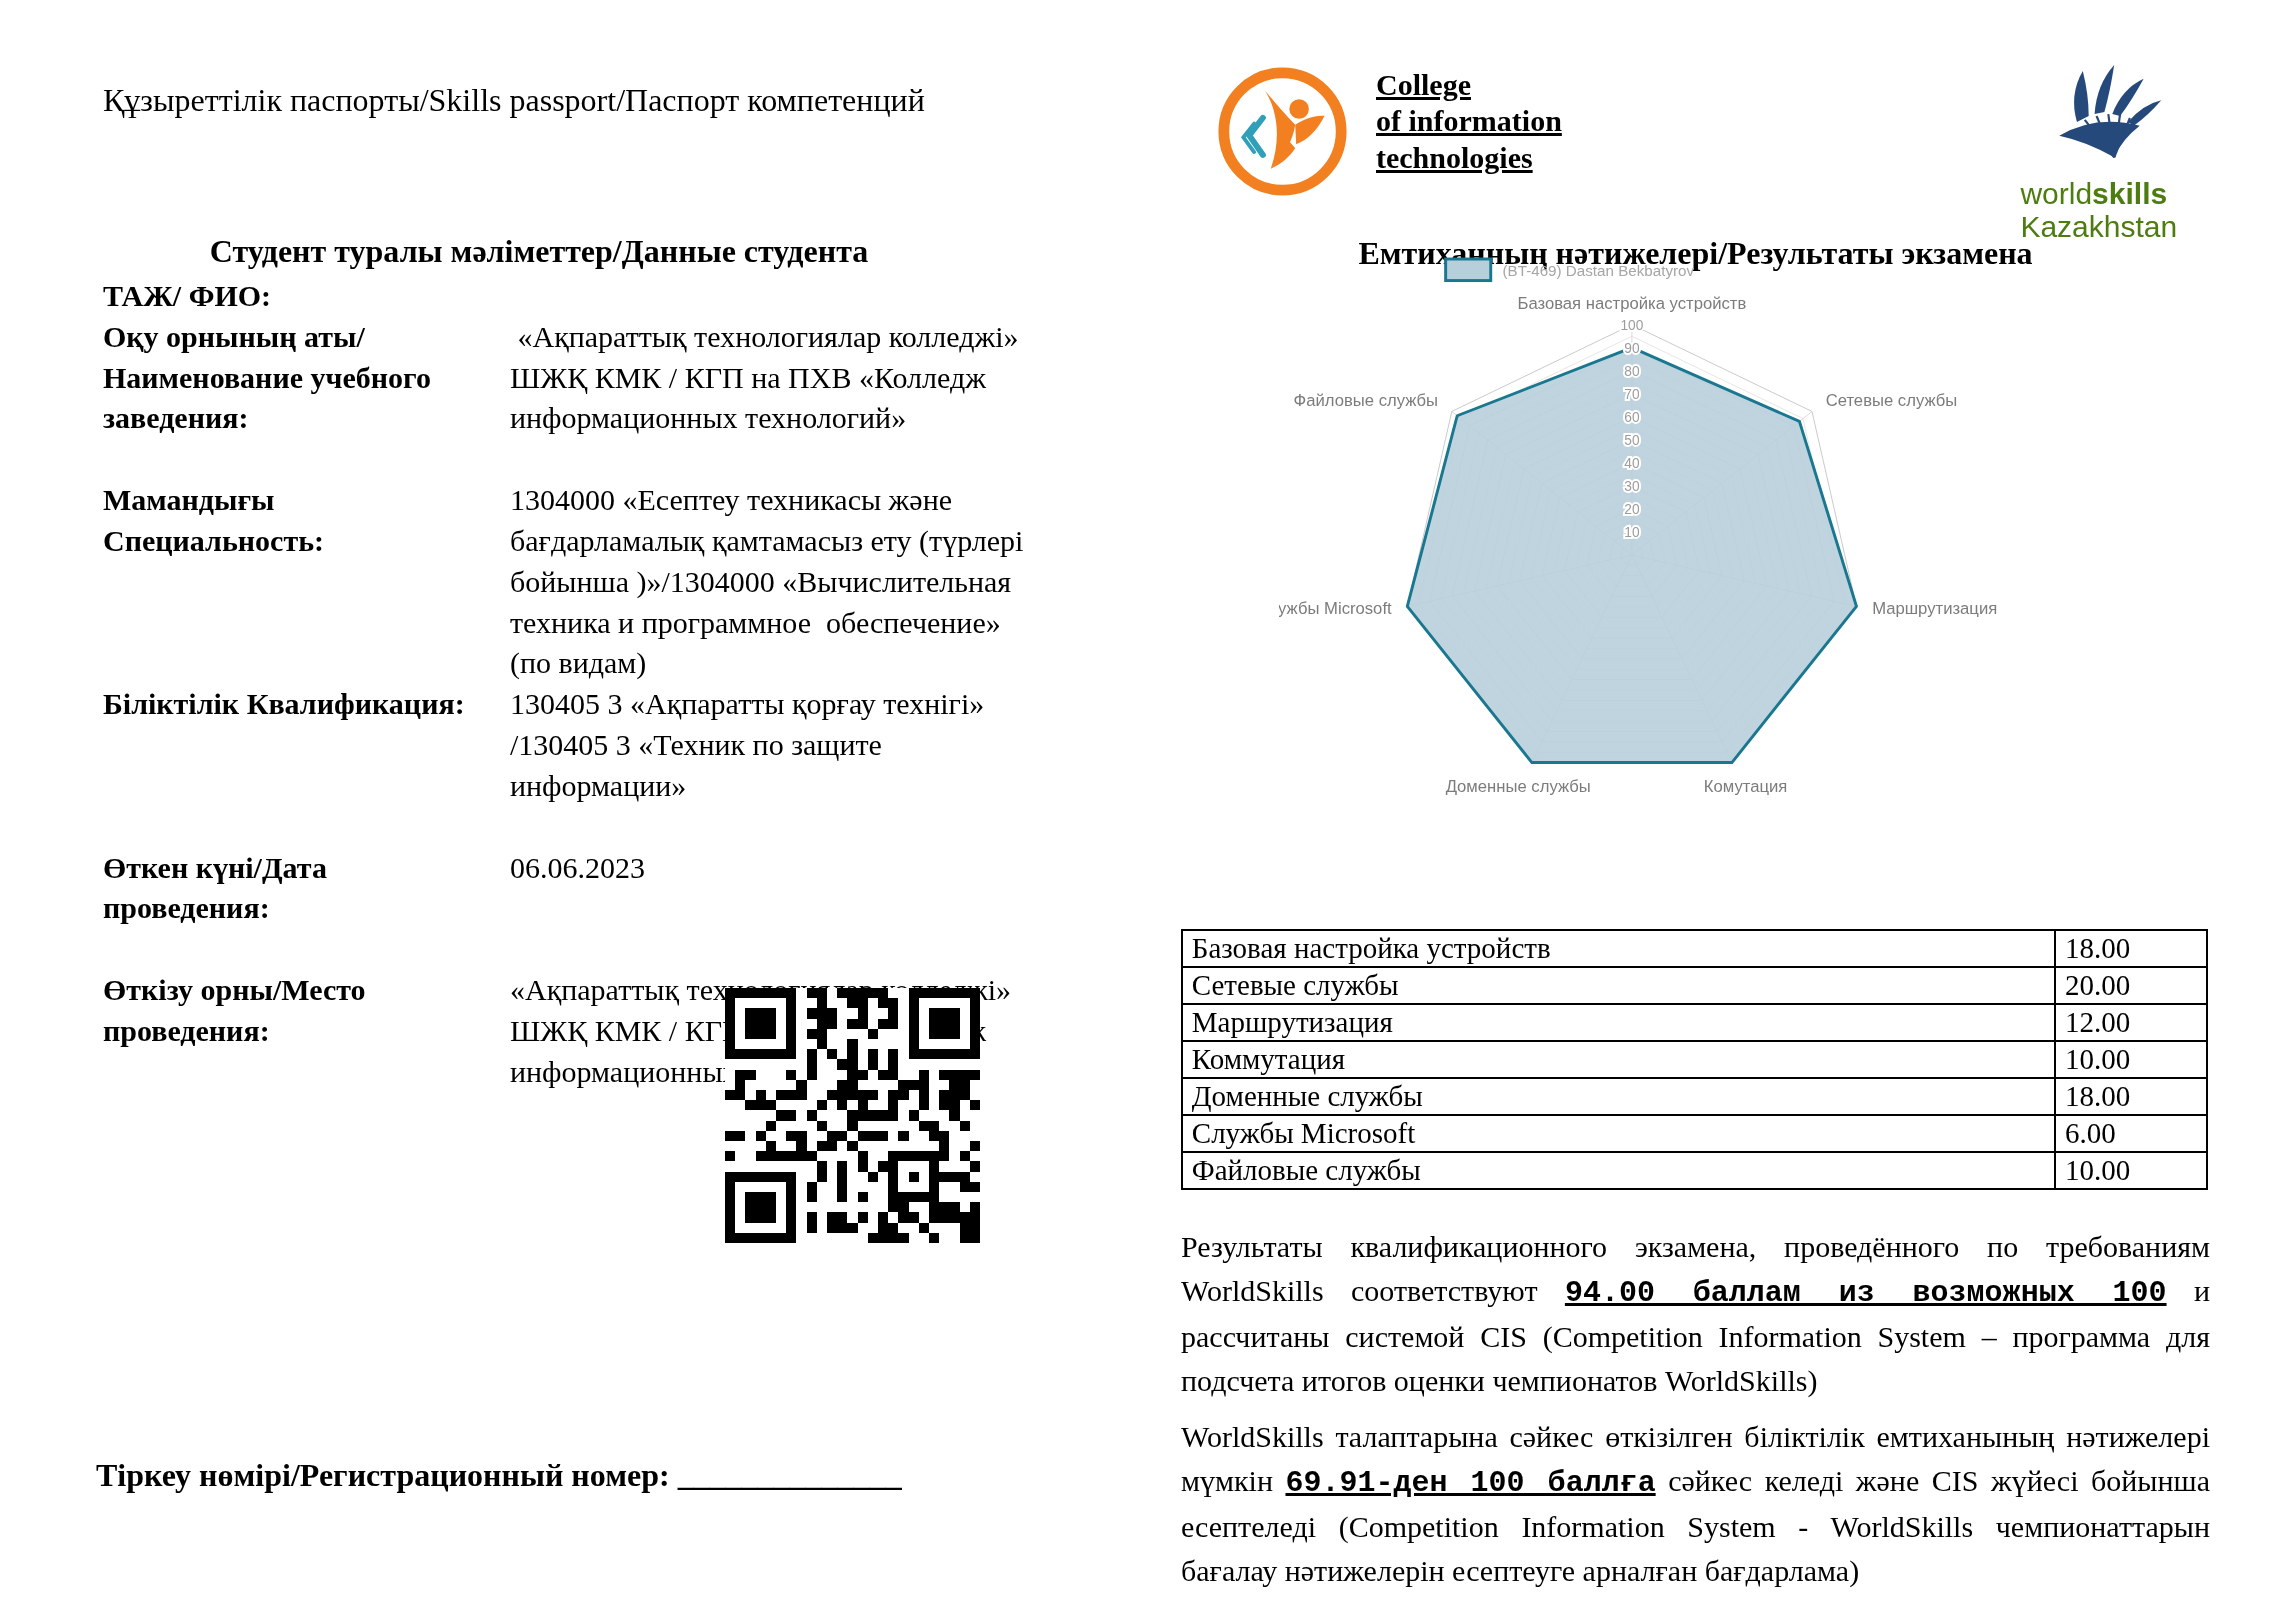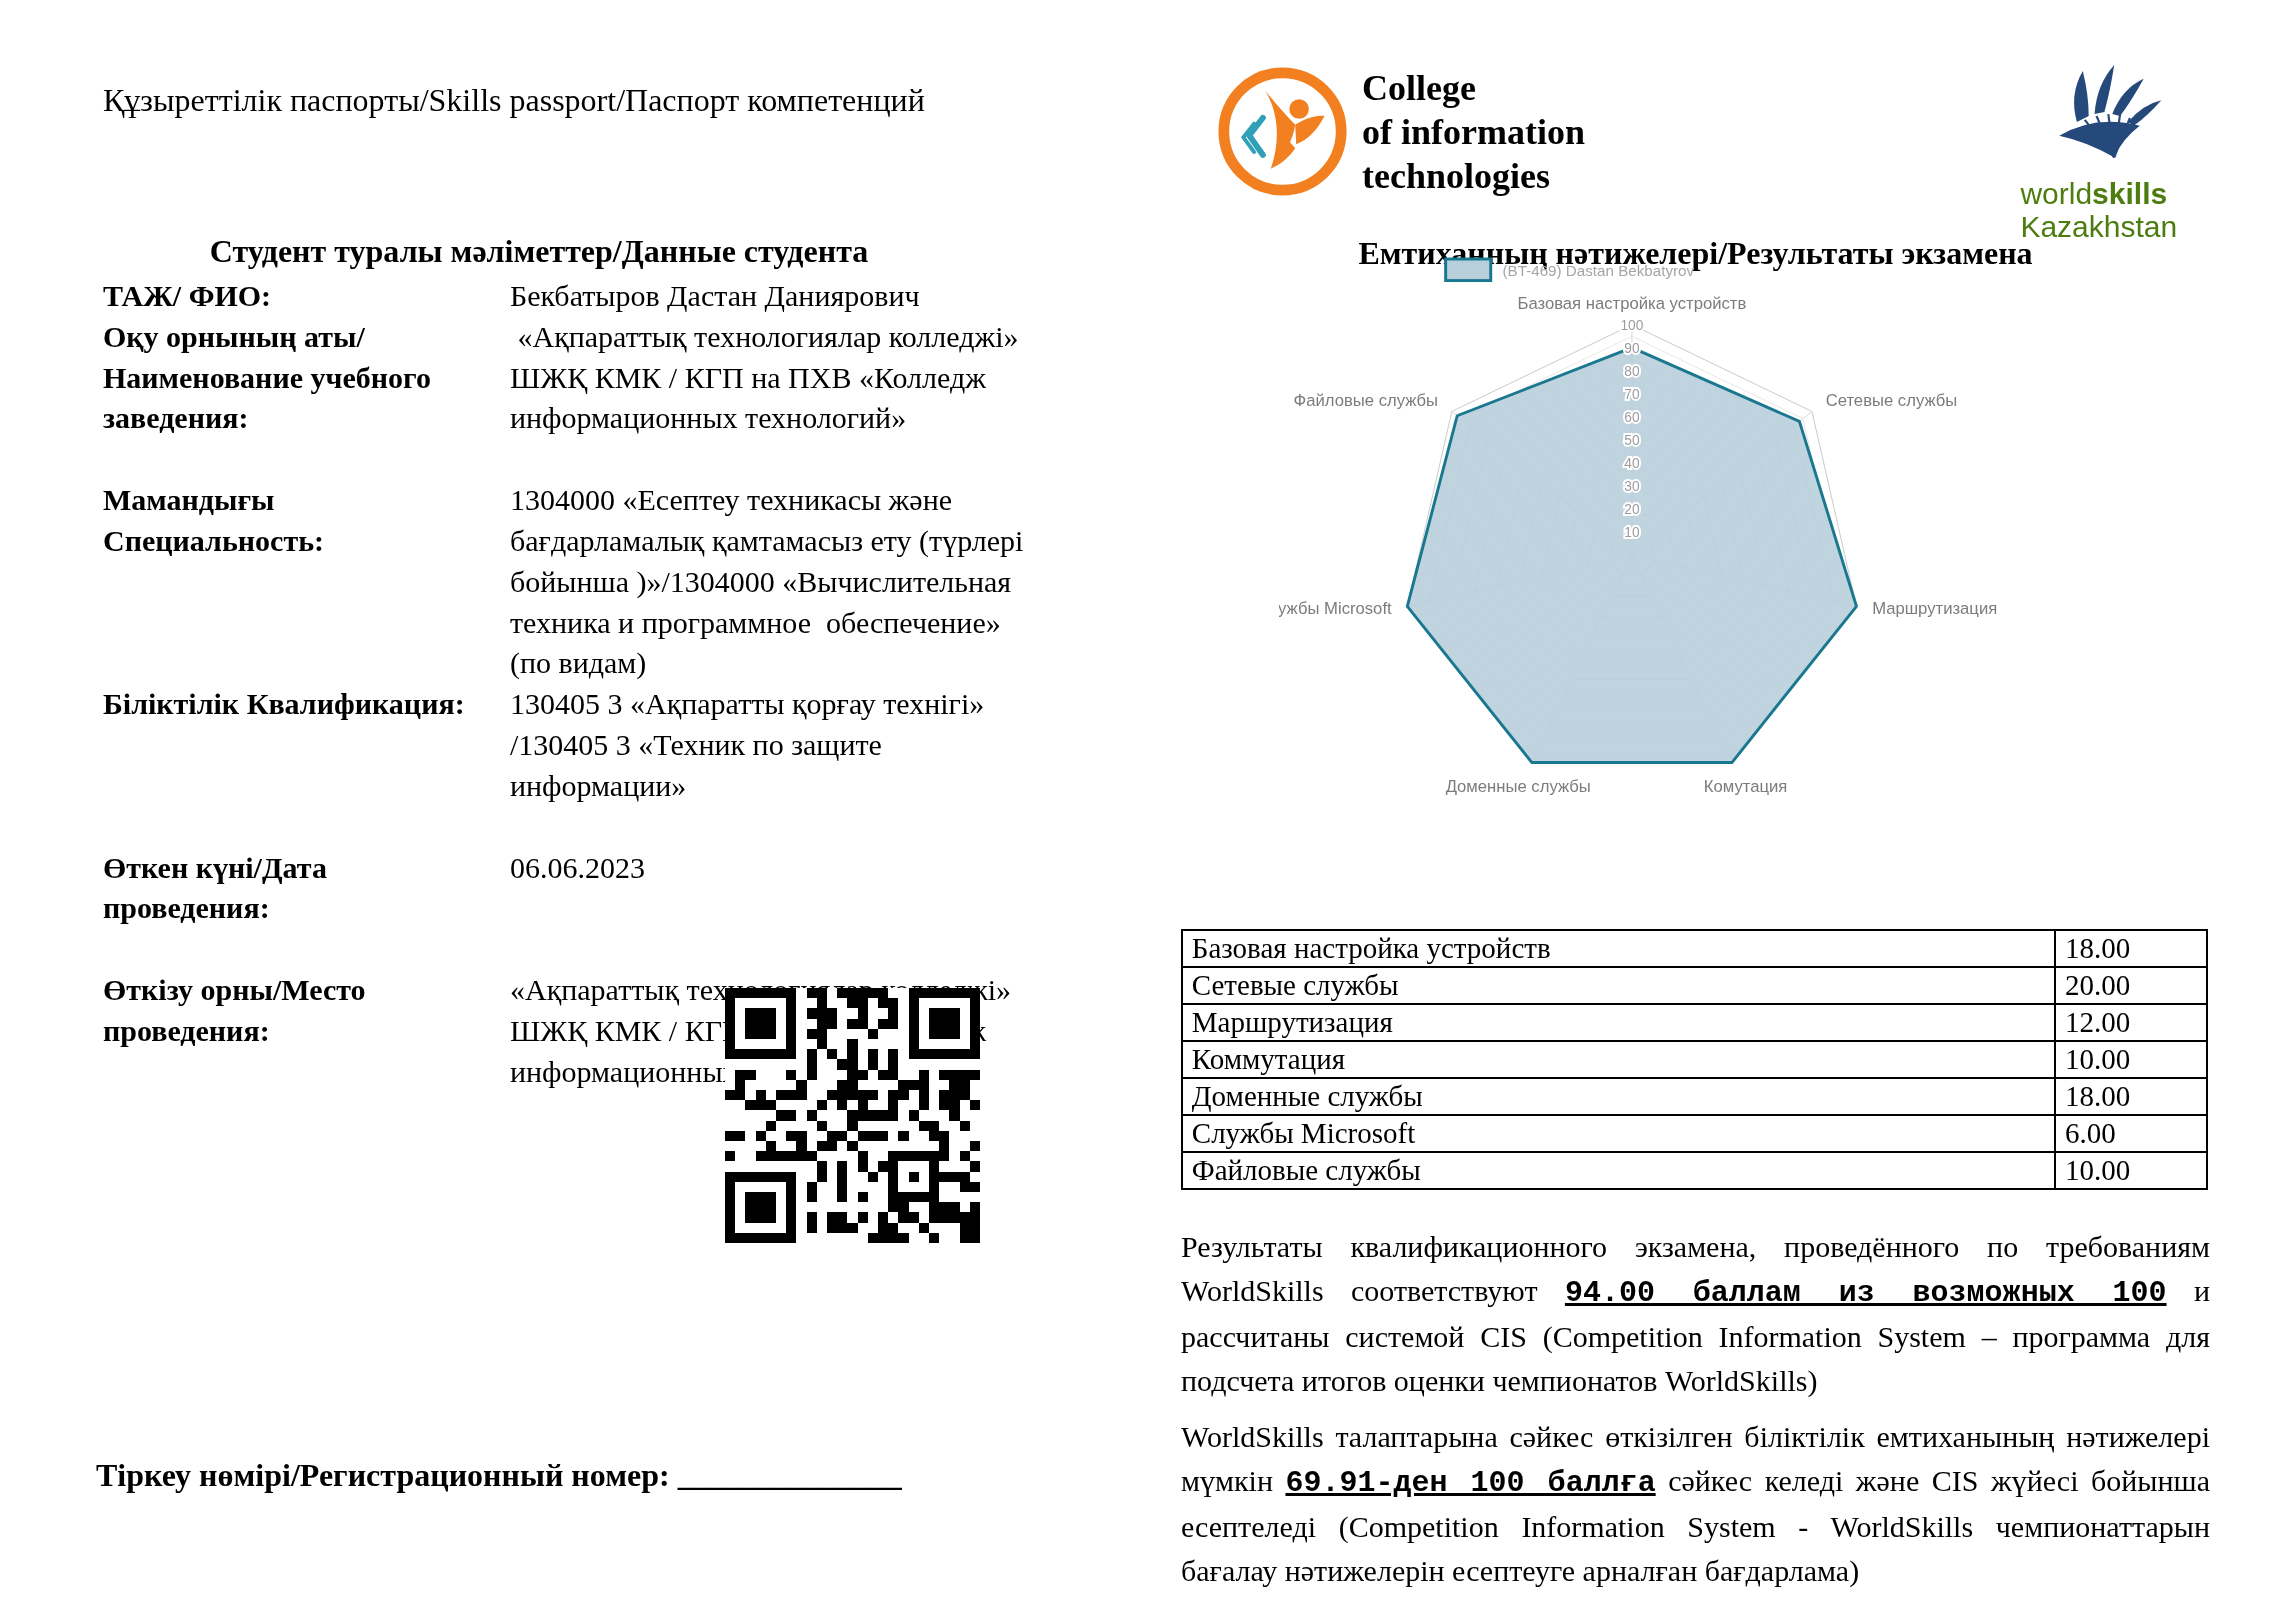--- a/index.html
+++ b/index.html
@@ -17,21 +17,21 @@
   .field-value.italic{}
   .field-gap{height:41px;}
 
   .qr-wrap{position:absolute;left:725px;top:988px;width:255px;height:255px;}
 
   .reg-line{position:absolute;left:96px;top:1457px;font-size:32px;font-weight:bold;}
 
   
   .logos{position:absolute;left:1181px;top:57px;width:1029px;height:172px;}
   .college-logo{position:absolute;left:35px;top:7.8px;}
-  .college-name{position:absolute;left:181px;top:9.8px;font-size:36px;font-weight:bold;line-height:1.22;}
+  .college-name{position:absolute;left:195px;top:9.8px;font-size:30px;font-weight:bold;line-height:1.22;text-decoration:underline;}
   .ws-logo{position:absolute;right:17.6px;top:0;width:172px;text-align:left;}
   .ws-text{font-family:"Liberation Sans",sans-serif;font-size:30px;color:#4d7c0f;line-height:1.1;margin-top:-3.9px;}
   .ws-text .light{font-weight:normal;}
   .ws-text b{font-weight:bold;}
 
   .exam-heading{position:absolute;left:1181px;top:235px;width:1029px;text-align:center;
                 font-size:32px;font-weight:bold;}
 
   
   .radar-wrap{position:absolute;left:1181px;top:253px;width:1029px;}
@@ -58,21 +58,20 @@
 
 <div class="page">
 
   <div class="doc-title">Құзыреттілік паспорты/Skills passport/Паспорт компетенций</div>
 
   <div class="student-heading">Студент туралы мәліметтер/Данные студента</div>
 
   <div class="fields">
       <div class="field-row">
         <div class="field-label">ТАЖ/ ФИО:</div>
-        <div class="field-value">Бекбатыров Дастан Даниярович</div>
       </div>
       <div class="field-row">
         <div class="field-label">Оқу орнының аты/Наименование учебного заведения:</div>
         <div class="field-value"> «Ақпараттық технологиялар колледжі» ШЖҚ КМК / КГП на ПХВ «Колледж информационных технологий»</div>
       </div>
       <div class="field-gap"></div>
       <div class="field-row">
         <div class="field-label">Мамандығы Специальность:</div>
         <div class="field-value">1304000 «Есептеу техникасы және бағдарламалық қамтамасыз ету (түрлері бойынша )»/1304000 «Вычислительная техника и программное  обеспечение» (по видам)</div>
       </div>

